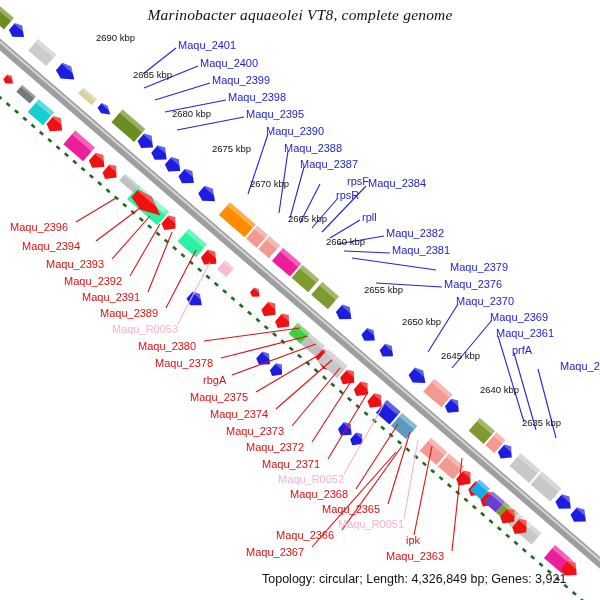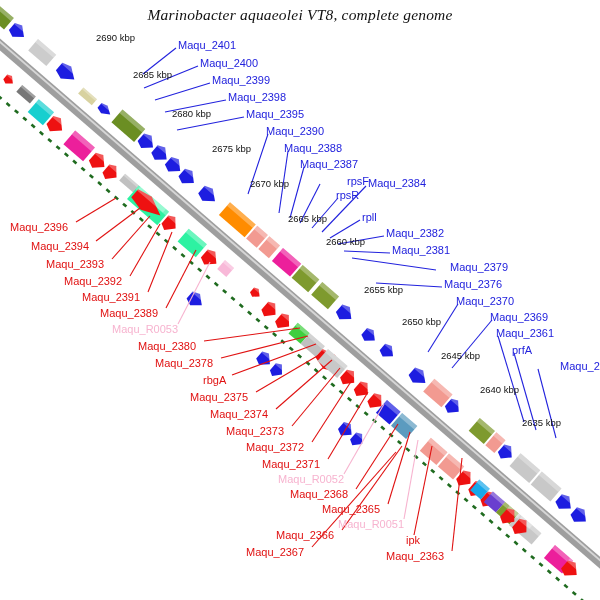--- a/index.html
+++ b/index.html
@@ -364,21 +364,21 @@
     <div class="lbl blue" style="left: 386px; top: 228px;">Maqu_2382</div>
     <div class="lbl blue" style="left: 392px; top: 245px;">Maqu_2381</div>
     <div class="lbl blue" style="left: 438px; top: 262px; margin-left: 12px;">Maqu_2379</div>
     <div class="lbl blue" style="left: 444px; top: 279px;">Maqu_2376</div>
     <div class="lbl blue" style="left: 456px; top: 296px;">Maqu_2370</div>
     <div class="lbl blue" style="left: 490px; top: 312px;">Maqu_2369</div>
     <div class="lbl blue" style="left: 496px; top: 328px;">Maqu_2361</div>
     <div class="lbl blue" style="left: 512px; top: 345px;">prfA</div>
     <div class="lbl blue" style="left: 528px; top: 361px; margin-left: 32px;">Maqu_2359</div>
     <div class="lbl red" style="left: 10px; top: 222px;">Maqu_2396</div>
-    <div class="lbl red" style="left: 31px; top: 241px;">Maqu_2394</div>
+    <div class="lbl red" style="left: 22px; top: 241px;">Maqu_2394</div>
     <div class="lbl red" style="left: 46px; top: 259px;">Maqu_2393</div>
     <div class="lbl red" style="left: 64px; top: 276px;">Maqu_2392</div>
     <div class="lbl red" style="left: 82px; top: 292px;">Maqu_2391</div>
     <div class="lbl red" style="left: 100px; top: 308px;">Maqu_2389</div>
     <div class="lbl pink" style="left: 112px; top: 324px;">Maqu_R0053</div>
     <div class="lbl red" style="left: 138px; top: 341px;">Maqu_2380</div>
     <div class="lbl red" style="left: 155px; top: 358px;">Maqu_2378</div>
     <div class="lbl red" style="left: 203px; top: 375px;">rbgA</div>
     <div class="lbl red" style="left: 190px; top: 392px;">Maqu_2375</div>
     <div class="lbl red" style="left: 210px; top: 409px;">Maqu_2374</div>
@@ -391,13 +391,14 @@
     <div class="lbl pink" style="left: 338px; top: 519px;">Maqu_R0051</div>
     <div class="lbl red" style="left: 276px; top: 530px;">Maqu_2366</div>
     <div class="lbl red" style="left: 246px; top: 547px;">Maqu_2367</div>
     <div class="lbl red" style="left: 406px; top: 535px;">ipk</div>
     <div class="lbl red" style="left: 386px; top: 551px;">Maqu_2363</div>
   </div>
 
 <div class="ttl">Marinobacter aquaeolei VT8, complete genome</div>
 
 <div class="footer">
+  <div class="topo">Topology: circular; Length: 4,326,849 bp; Genes: 3,921</div>
 </div>
 
 </body></html>

